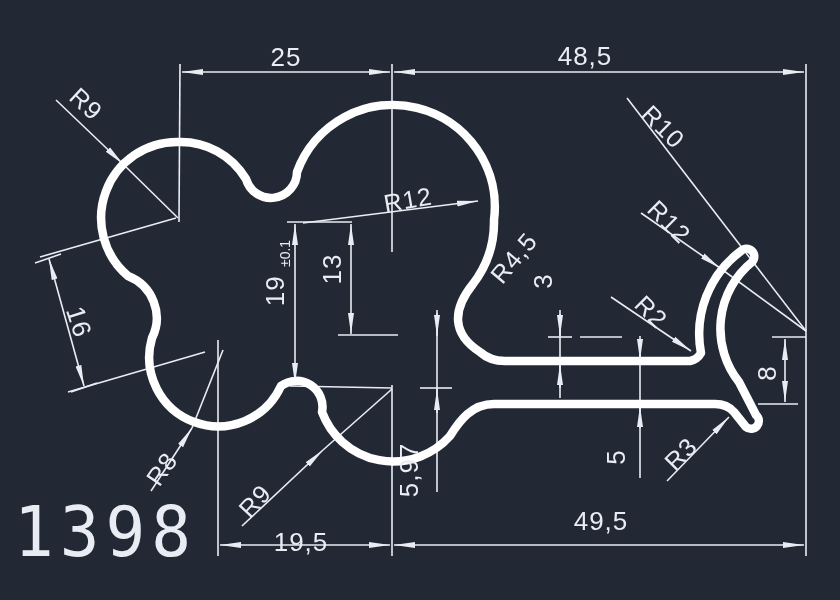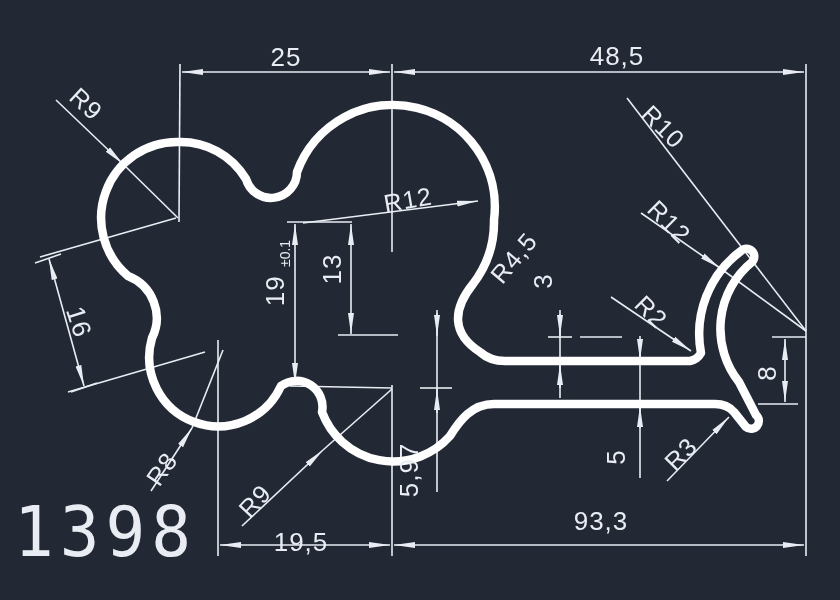--- a/index.html
+++ b/index.html
@@ -117,34 +117,34 @@
       C 472,404 460,420 450,436
       A 76 76 0 0 1 322,412
       A 26 26 0 0 0 281,386
       A 69 69 0 0 1 152,338
       A 45 45 0 0 0 128,276
       A 76 76 0 0 1 178,142
       Z"></path>
   </svg>
 
   <div class="lbl" style="left:286px;top:57px;">25</div>
-  <div class="lbl" style="left:585px;top:56px;margin-left:32px;">48,5</div>
+  <div class="lbl" style="left:585px;top:56px;">48,5</div>
   <div class="lbl rlbl" style="left:86px;top:104px;transform:translate(-50%,-50%) rotate(43deg);">R9</div>
   <div class="lbl rlbl" style="left:663px;top:127px;transform:translate(-50%,-50%) rotate(45deg);">R10</div>
   <div class="lbl rlbl" style="left:408px;top:200px;transform:translate(-50%,-50%) rotate(-10deg);">R12</div>
   <div class="lbl rlbl" style="left:669px;top:222px;transform:translate(-50%,-50%) rotate(45deg);">R12</div>
   <div class="lbl rlbl" style="left:514px;top:258px;transform:translate(-50%,-50%) rotate(-50deg);">R4,5</div>
   <div class="lbl" style="left:543px;top:281px;transform:translate(-50%,-50%) rotate(-90deg);">3</div>
   <div class="lbl rlbl" style="left:651px;top:312px;transform:translate(-50%,-50%) rotate(45deg);">R2</div>
   <div class="lbl" style="left:277px;top:273px;transform:translate(-50%,-50%) rotate(-90deg);"><span>19</span> <span class="tol">±0.1</span></div>
   <div class="lbl" style="left:332px;top:269px;transform:translate(-50%,-50%) rotate(-90deg);">13</div>
   <div class="lbl" style="left:79px;top:322px;transform:translate(-50%,-50%) rotate(72deg);">16</div>
   <div class="lbl" style="left:767px;top:373px;transform:translate(-50%,-50%) rotate(-90deg);">8</div>
   <div class="lbl rlbl" style="left:162px;top:469px;transform:translate(-50%,-50%) rotate(-55deg);">R8</div>
   <div class="lbl rlbl" style="left:255px;top:501px;transform:translate(-50%,-50%) rotate(-47deg);">R9</div>
   <div class="lbl" style="left:409px;top:470px;transform:translate(-50%,-50%) rotate(-90deg);">5,97</div>
   <div class="lbl" style="left:616px;top:457px;transform:translate(-50%,-50%) rotate(-90deg);">5</div>
   <div class="lbl rlbl" style="left:681px;top:454px;transform:translate(-50%,-50%) rotate(-45deg);">R3</div>
   <div class="lbl" style="left:301px;top:542px;">19,5</div>
-  <div class="lbl" style="left:601px;top:521px;">93,3</div>
+  <div class="lbl" style="left:601px;top:521px;">49,5</div>
 
   <div class="part-number">1398</div>
 </div>
 
 </body></html>

